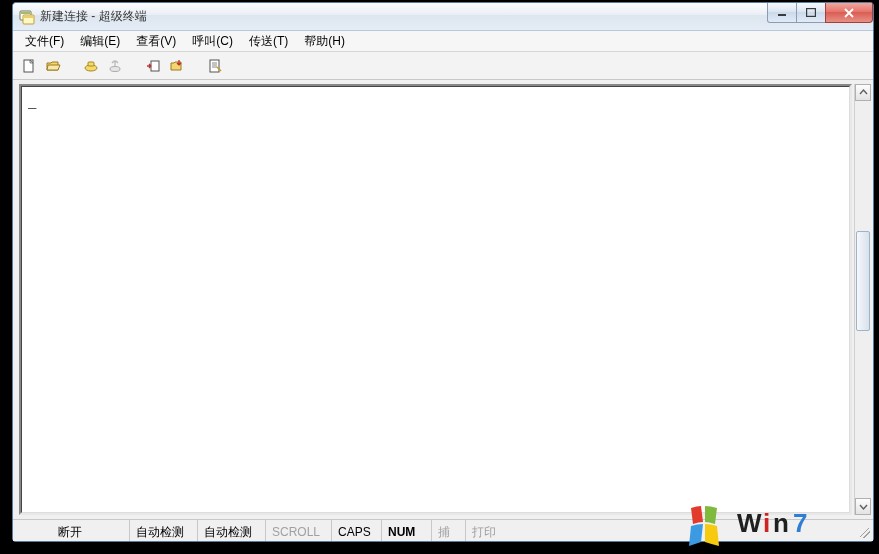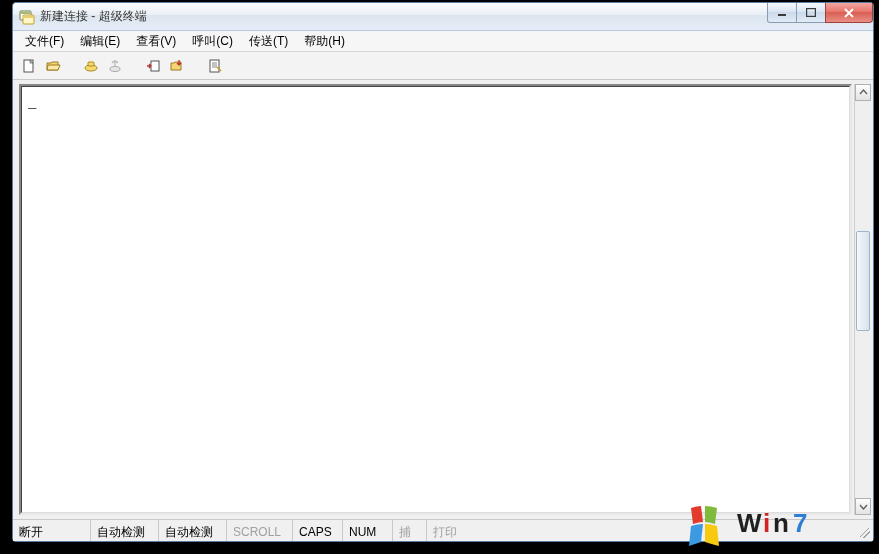--- a/index.html
+++ b/index.html
@@ -151,35 +151,36 @@
     border-radius:2px;
   }
   
   .statusbar {
     height: 22px;
     background: #f0f0f0;
     border-top: 1px solid #c8c8c8;
     display: flex;
     align-items: stretch;
     font-size: 12px;
+    padding-left: 39px;
   }
   .status-cell {
     border-right: 1px solid #c8c8c8;
     padding: 3px 8px 0 6px;
     color: #000;
     display:flex;align-items:center;
     white-space: nowrap;
   }
   .status-cell.dim { color: #a0a0a0; }
   .status-cell.w1 { width: 78px; }
   .status-cell.w2 { width: 68px; }
   .status-cell.w3 { width: 68px; }
   .status-cell.w4 { width: 66px; }
   .status-cell.w5 { width: 50px; }
-  .status-cell.w6 { width: 50px; }
+  .status-cell.w6 { width: 50px; font-weight: bold; }
   .status-cell.w7 { width: 34px; }
   .status-cell.w8 { width: 44px; border-right:none;}
   .status-rest { flex:1; }
   .grip {
     width:18px;
     position:relative;
   }
   .grip::after{
     content:"";
     position:absolute;

